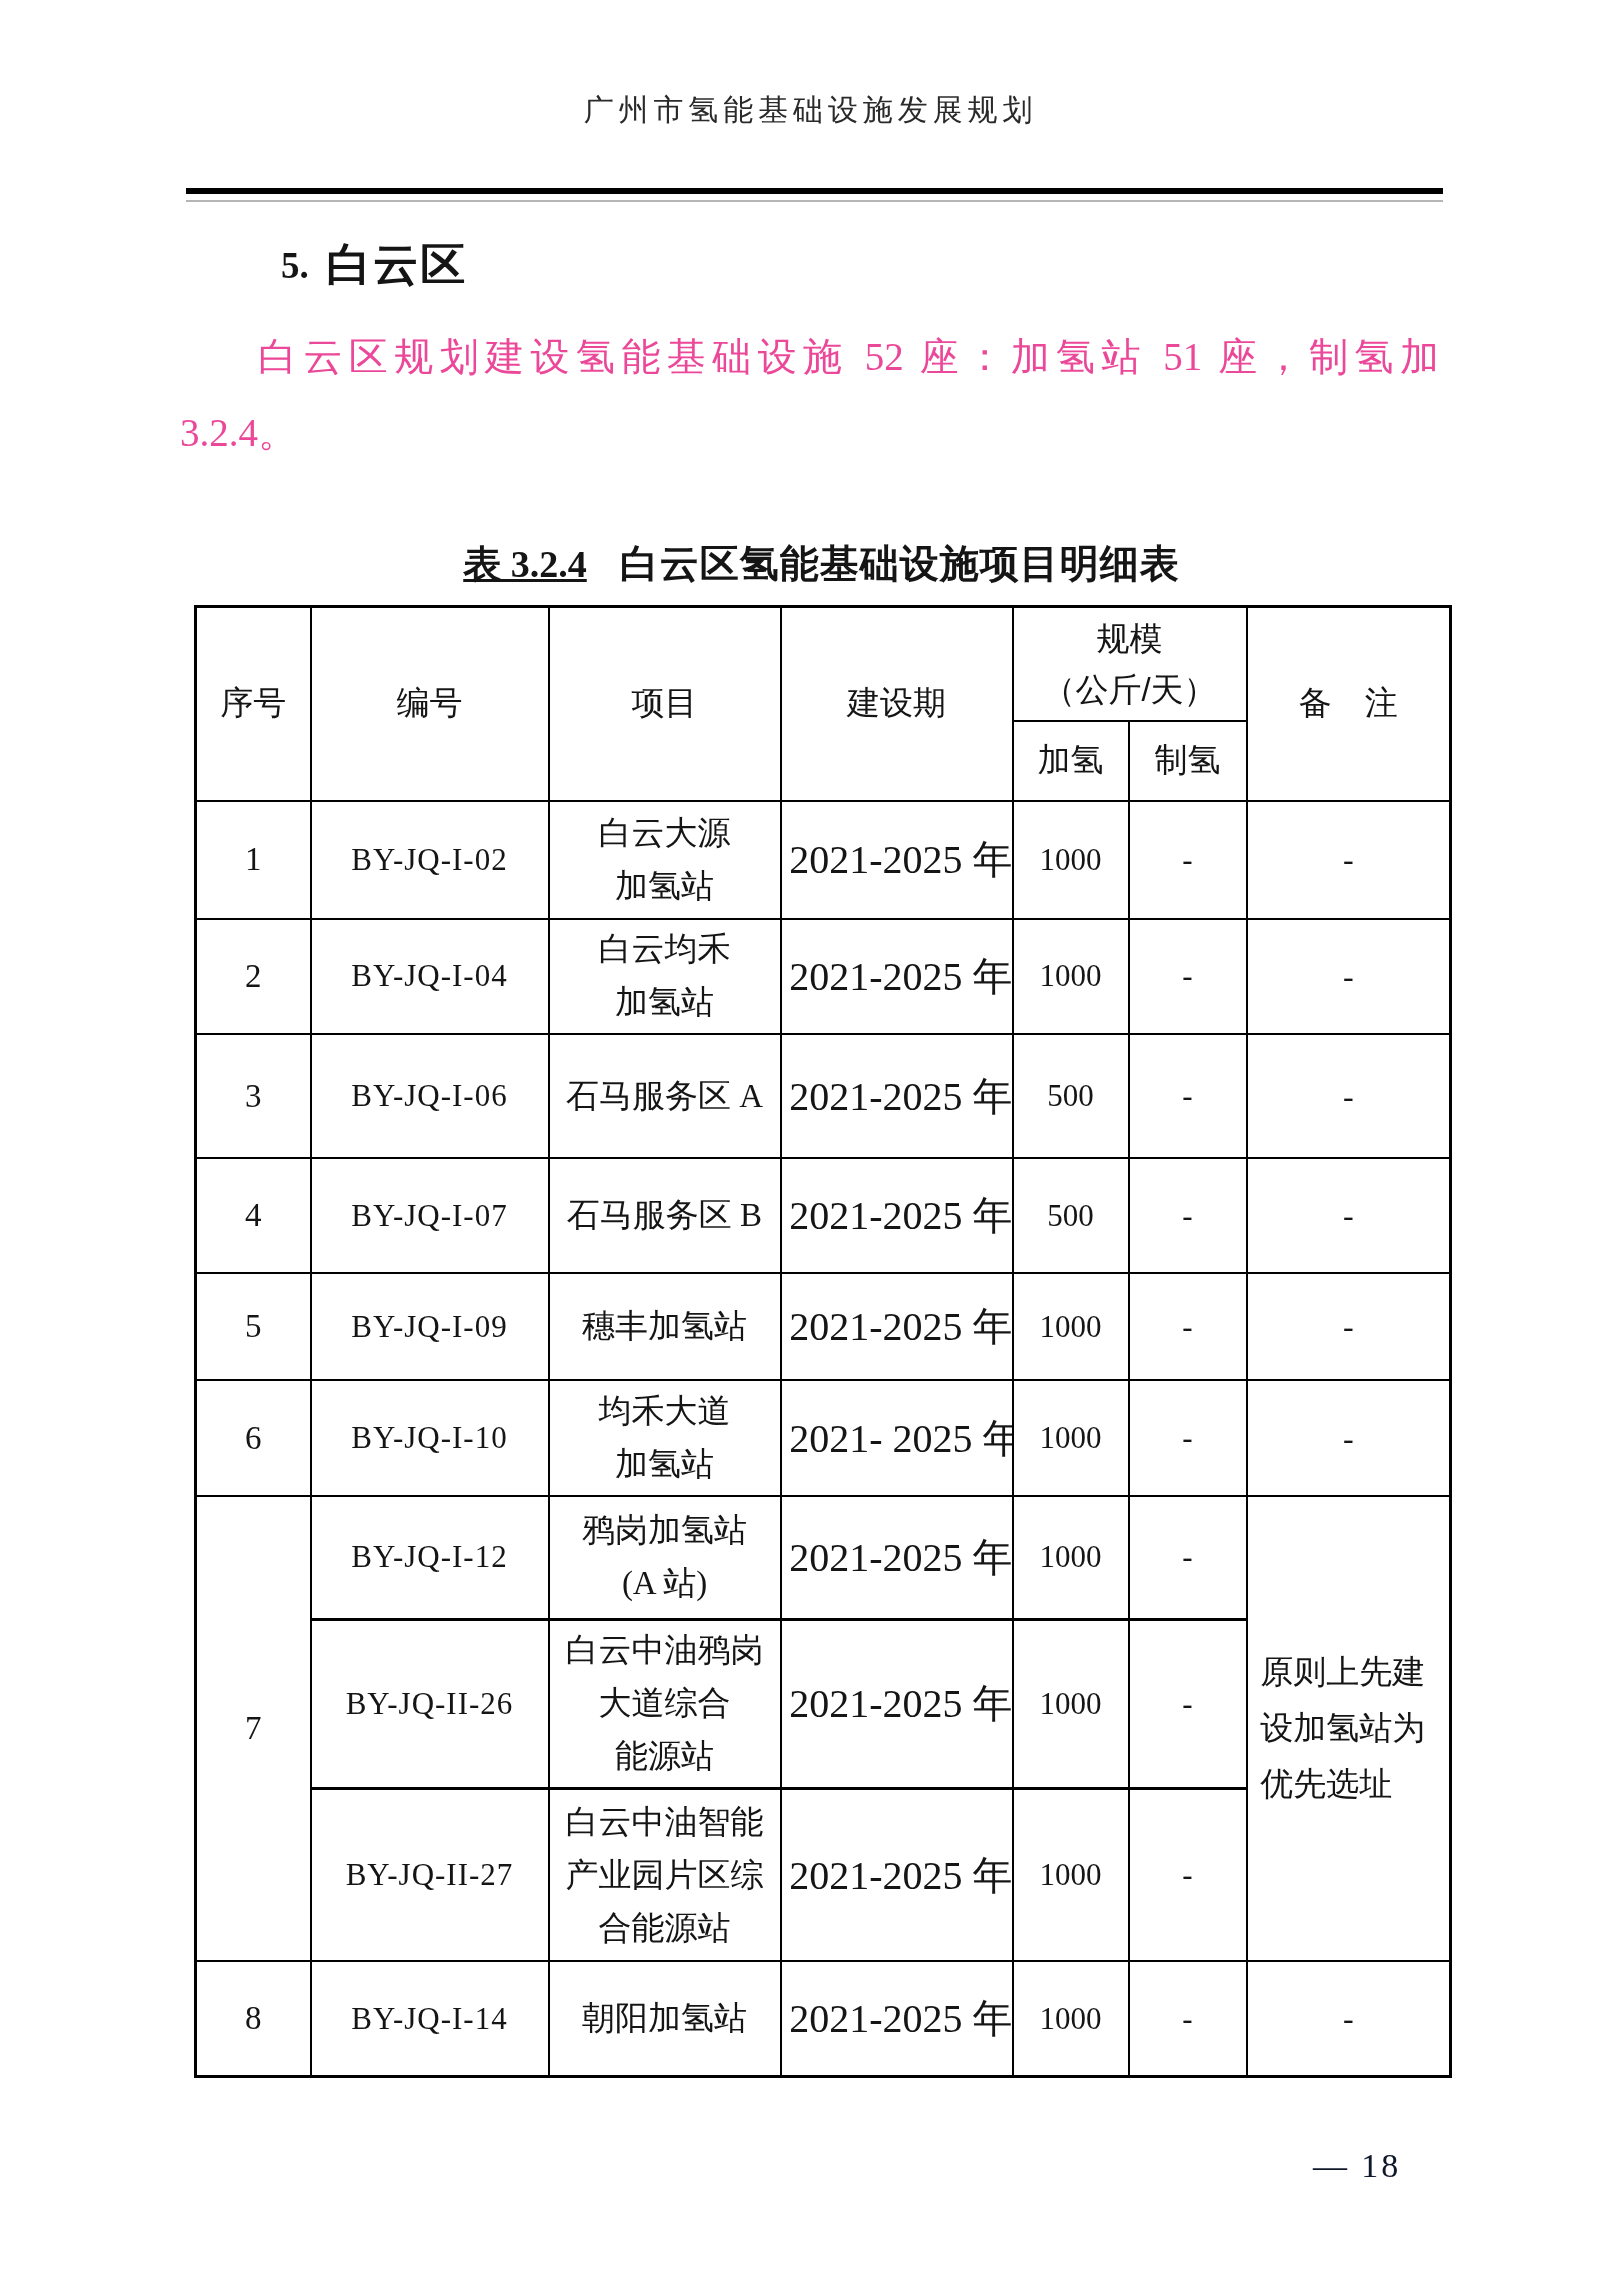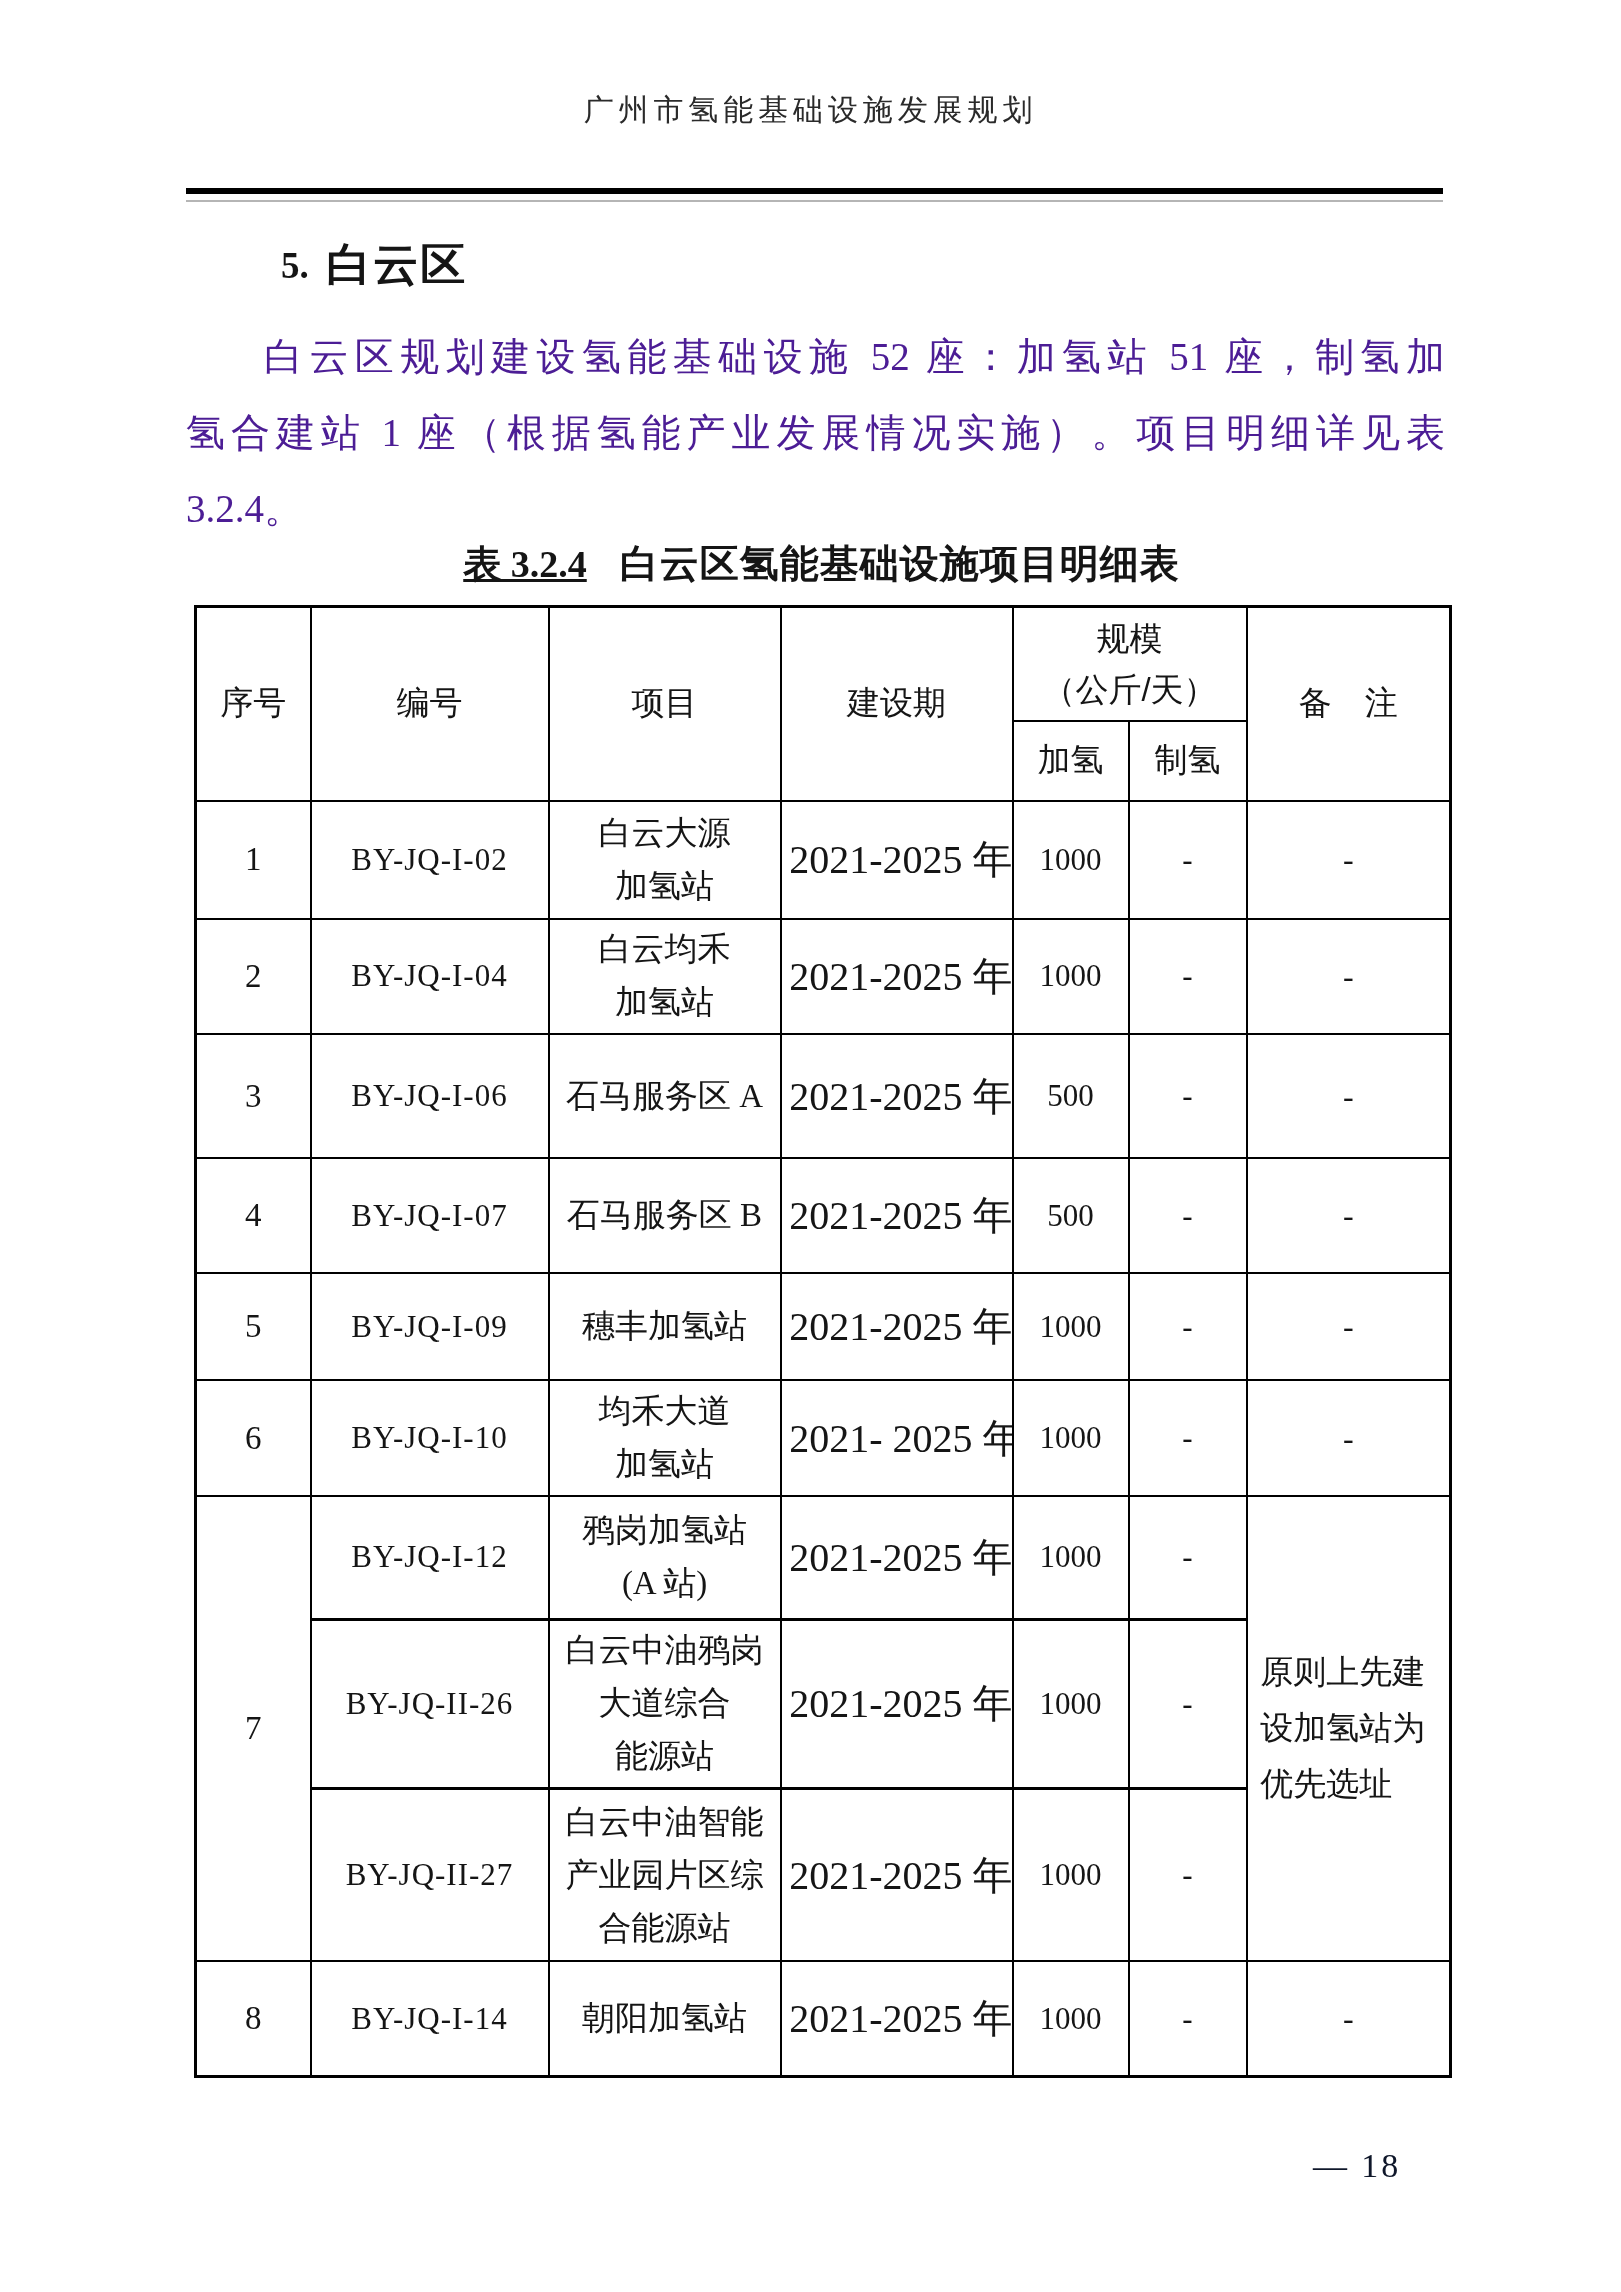--- a/index.html
+++ b/index.html
@@ -50,25 +50,25 @@
   }
   .section-heading .sec-title {
     font-family: "Liberation Sans", "DejaVu Sans", sans-serif;
     font-weight: bold;
     font-size: 45px;
     letter-spacing: 2px;
   }
   
   .paragraph {
     position: absolute;
-    top: 319px; left: 186px;
+    top: 319px; left: 180px;
     width: 1259px;
     font-size: 39px;
     line-height: 76px;
-    color: #4c1d95;
+    color: #ec4899;
   }
   .para-line { text-align: justify; text-align-last: justify; }
   .para-line.first { text-indent: 78px; }
   .para-line.last { text-align: left; text-align-last: left; }
   
   .table-caption {
     position: absolute;
     top: 537px; left: 194px;
     width: 1255px;
     text-align: center;
@@ -150,21 +150,20 @@
   <div class="doc-header">广州市氢能基础设施发展规划</div>
   <div class="header-rule"></div>
   <div class="header-rule-shadow"></div>
 
   <div class="section-heading">
     <span class="sec-num">5.</span><span class="sec-title">白云区</span>
   </div>
 
   <div class="paragraph">
     <div class="para-line first">白云区规划建设氢能基础设施 52 座：加氢站 51 座，制氢加</div>
-    <div class="para-line">氢合建站 1 座（根据氢能产业发展情况实施）。项目明细详见表</div>
     <div class="para-line last">3.2.4。</div>
   </div>
 
   <div class="table-caption">
     <span class="cap-label">表 3.2.4</span><span class="cap-title">白云区氢能基础设施项目明细表</span>
   </div>
 
   <div class="table-wrap">
     <table class="projects">
       <colgroup>

